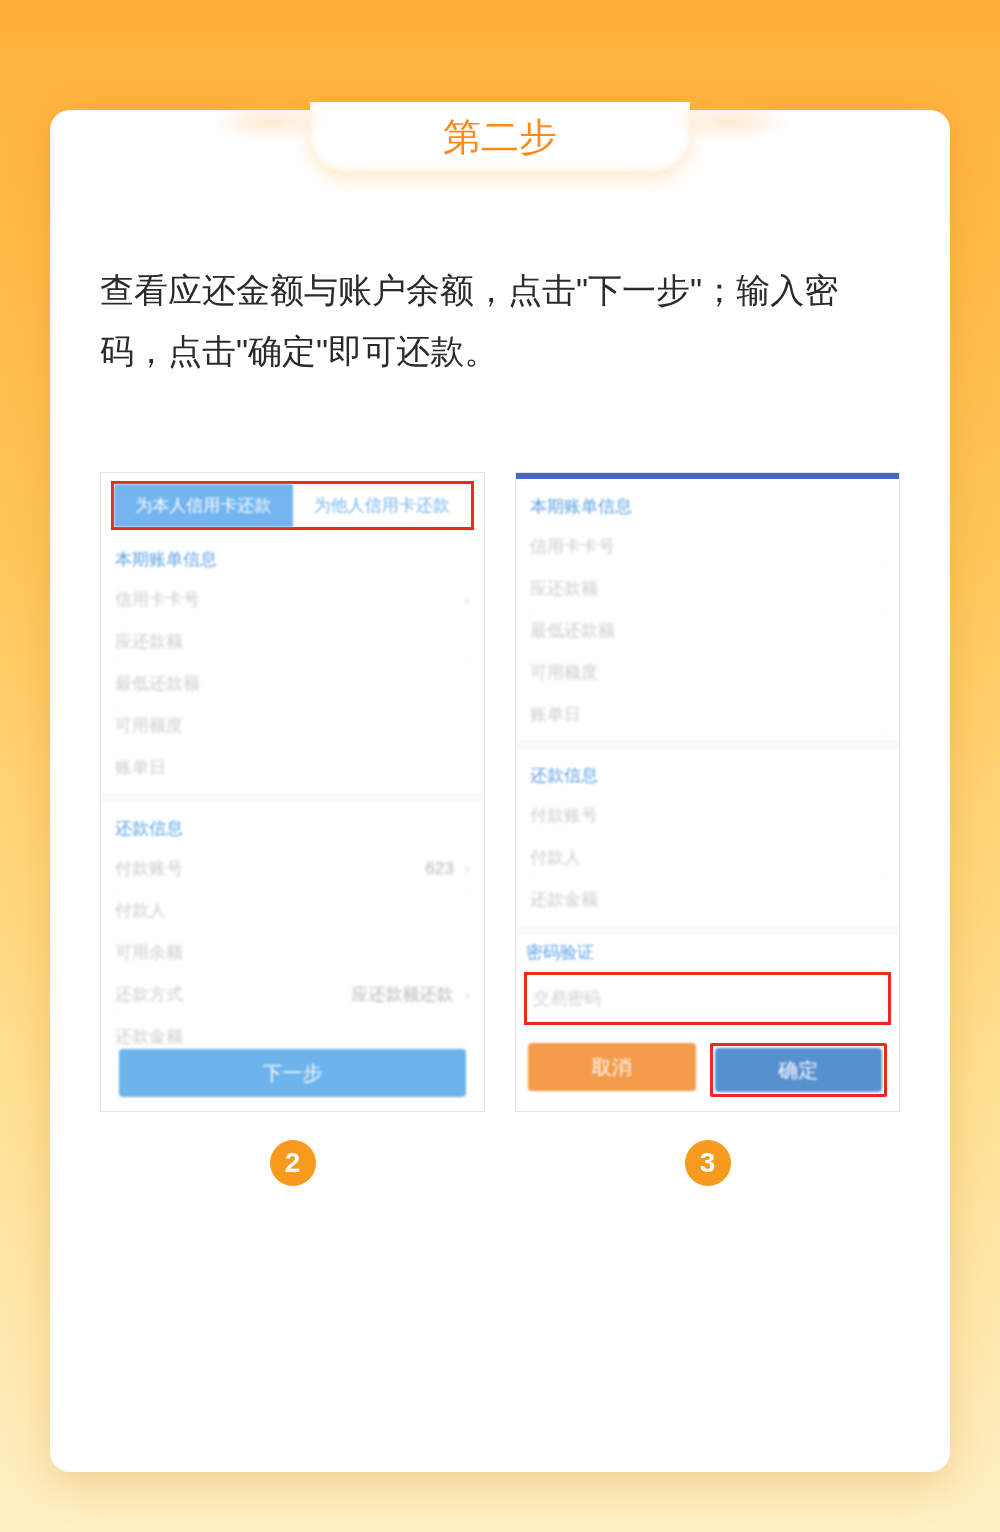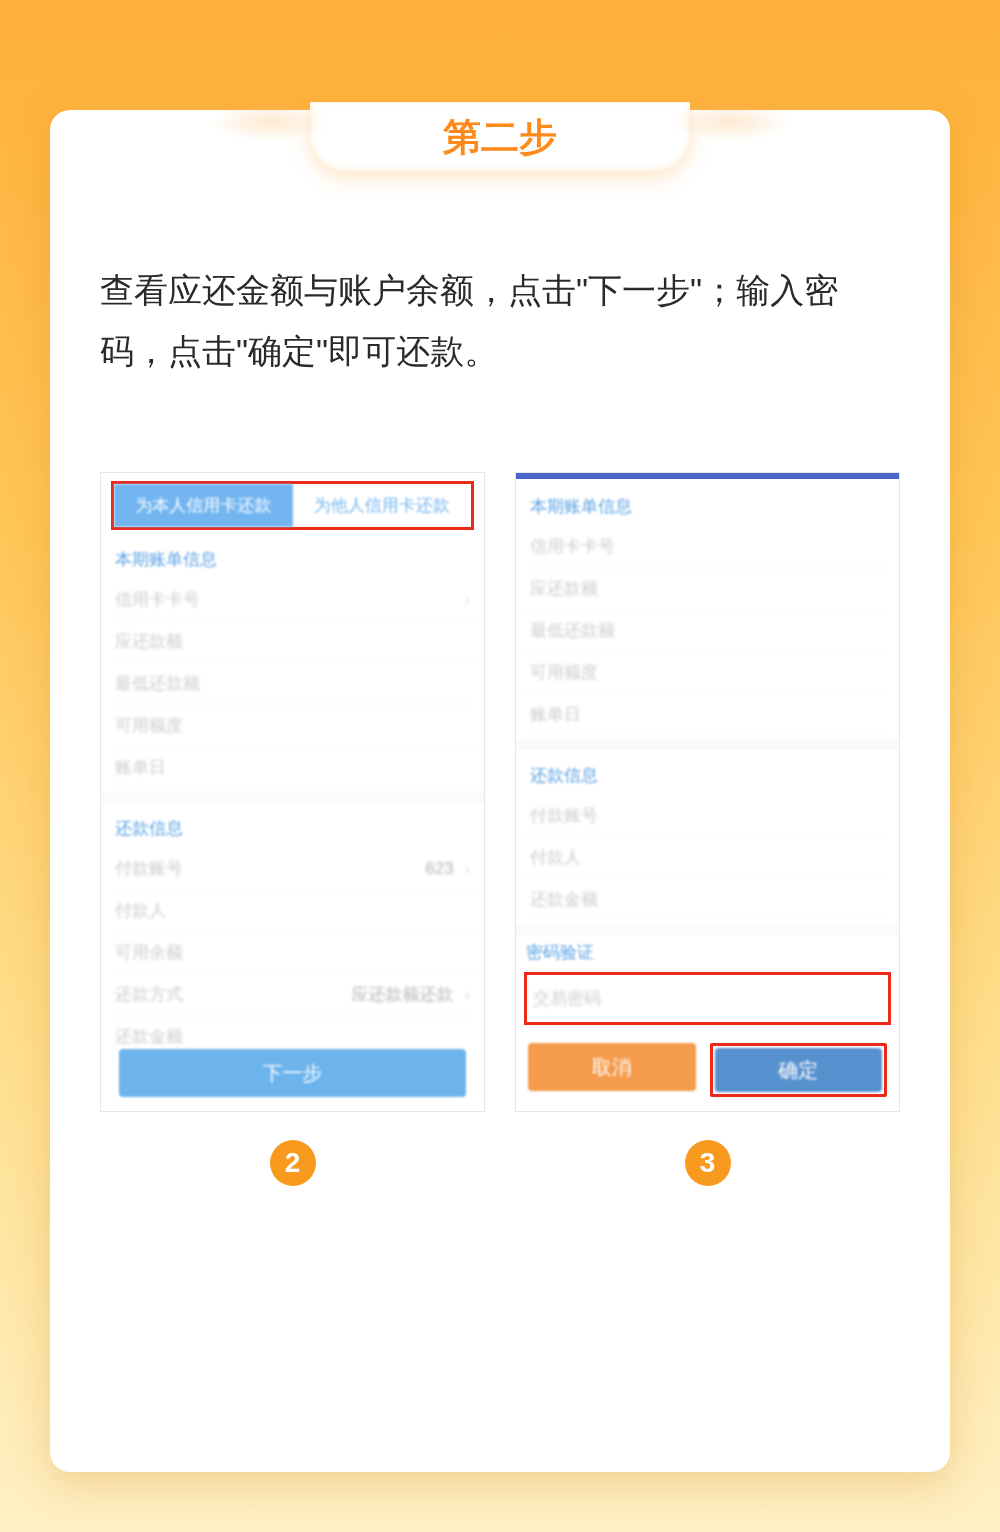--- a/index.html
+++ b/index.html
@@ -27,21 +27,21 @@
     transform: translateX(-50%);
     width: 380px;
     height: 70px;
     background: #ffffff;
     border-radius: 0 0 36px 36px;
     display: flex;
     align-items: center;
     justify-content: center;
     color: #ff8a1c;
     font-size: 38px;
-    font-weight: 700;
+    font-weight: 400;
     box-shadow: 0 6px 20px rgba(255,160,40,0.25), inset 0 -2px 6px rgba(255,200,120,0.3);
   }
   .step-tab::before,
   .step-tab::after {
     content: "";
     position: absolute;
     top: 0;
     width: 120px;
     height: 40px;
     background: radial-gradient(ellipse at center, rgba(255,200,140,0.4) 0%, transparent 70%);

